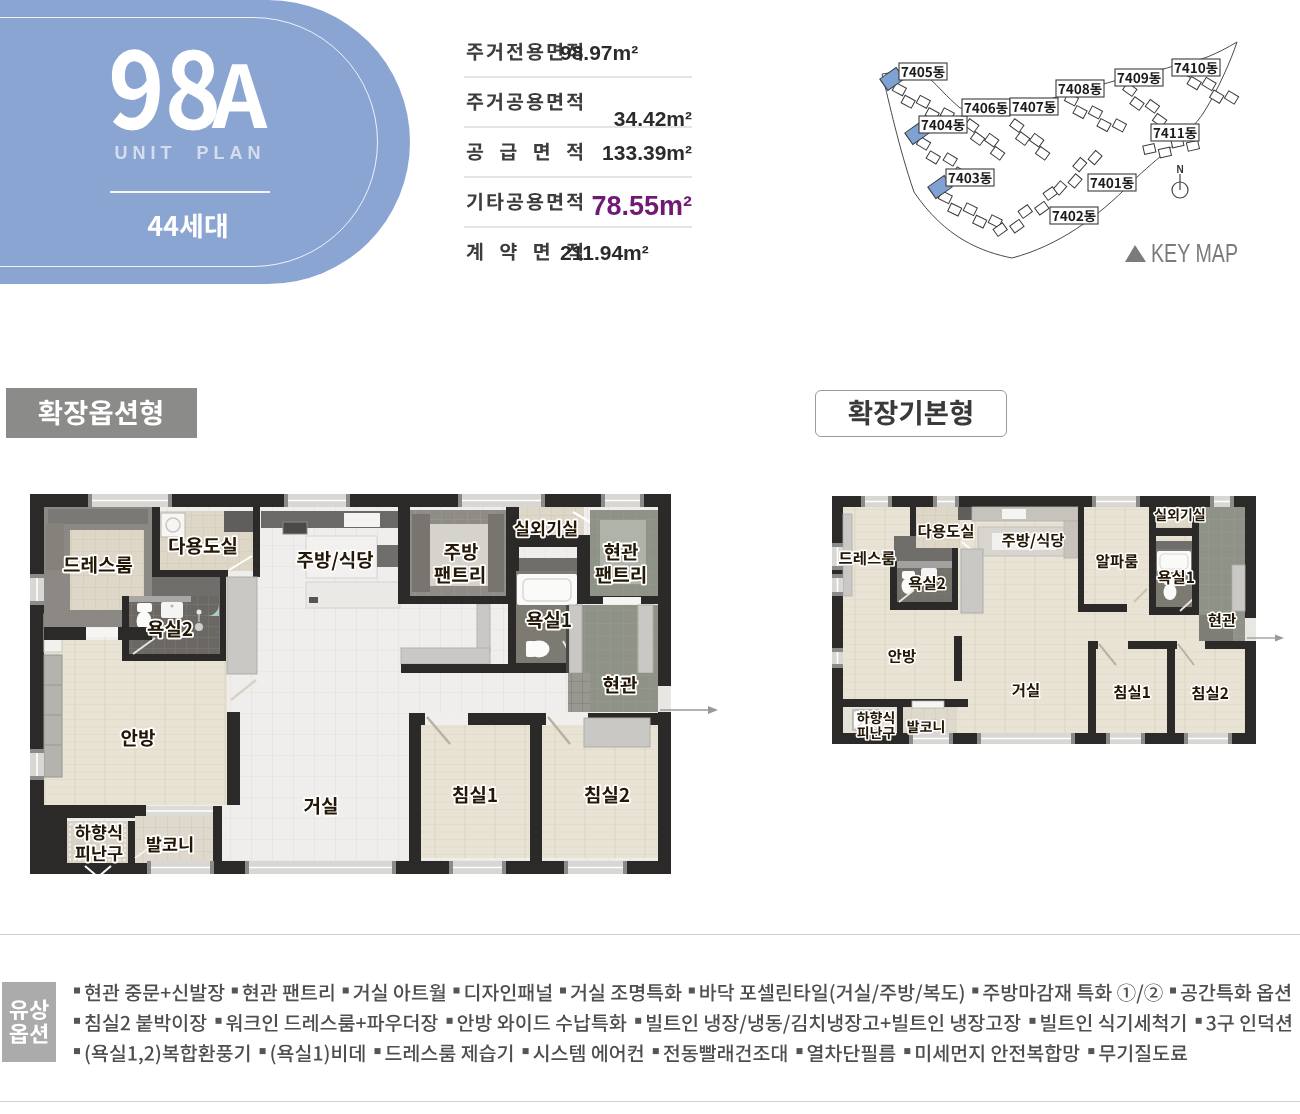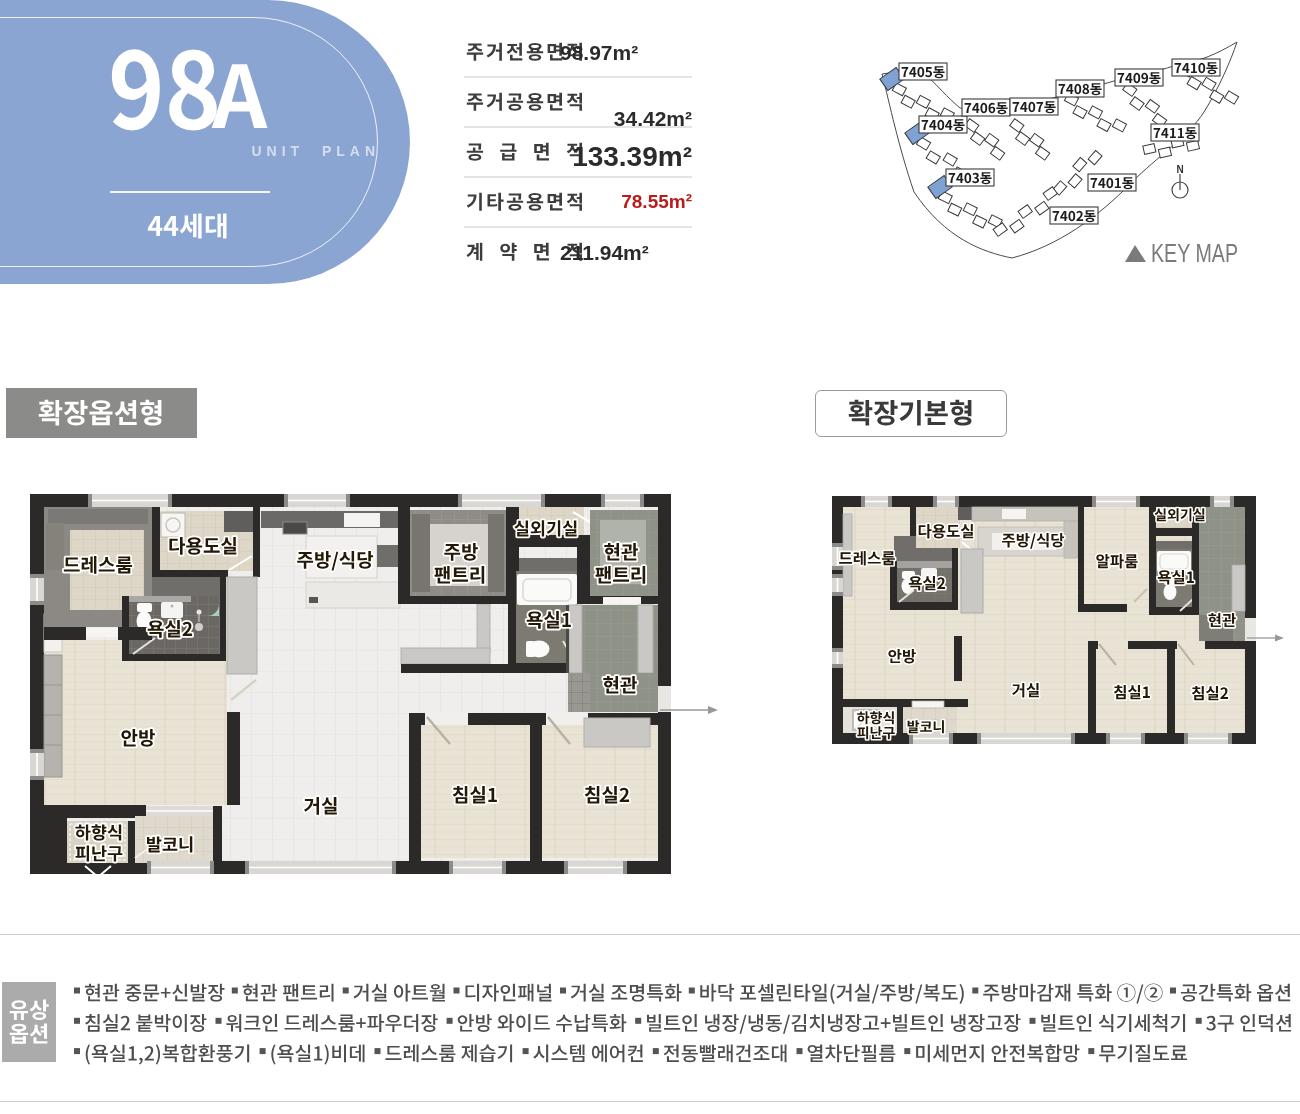--- a/index.html
+++ b/index.html
@@ -11,43 +11,43 @@
 
 <div class="abs" style="left:-130px;top:17px;width:506px;height:248px;border:1.3px solid rgba(255,255,255,.85);border-radius:0 132px 132px 0;"></div>
 
 <svg class="abs" style="left:0;top:0;" width="420" height="300" viewBox="0 0 420 300">
     <g transform="translate(108,129) scale(1.0,1.10)">
       <path d="M24.5 1.3Q17.8 1.3 13 -1.1Q8.2 -3.5 4.9 -6.7L12.5 -15.3Q14.4 -13.1 17.5 -11.6Q20.6 -10.2 23.7 -10.2Q26.8 -10.2 29.6 -11.6Q32.3 -12.9 34.4 -16.1Q36.5 -19.2 37.7 -24.4Q38.9 -29.5 38.9 -37.2Q38.9 -46.2 37.2 -51.6Q35.5 -57 32.7 -59.4Q29.9 -61.7 26.4 -61.7Q23.8 -61.7 21.6 -60.3Q19.4 -58.8 18.1 -55.9Q16.8 -53 16.8 -48.7Q16.8 -44.5 18 -41.8Q19.3 -39 21.5 -37.7Q23.8 -36.3 26.8 -36.3Q29.9 -36.3 33 -38.2Q36.1 -40.1 38.8 -44.4L39.5 -34.8Q37.6 -32.2 35 -30.3Q32.4 -28.4 29.6 -27.4Q26.8 -26.3 24.2 -26.3Q18.3 -26.3 13.7 -28.8Q9.1 -31.2 6.5 -36.2Q3.9 -41.1 3.9 -48.7Q3.9 -56 6.9 -61.3Q10 -66.6 15.1 -69.5Q20.2 -72.4 26.2 -72.4Q31.3 -72.4 35.9 -70.3Q40.5 -68.3 44 -64Q47.6 -59.8 49.7 -53.1Q51.8 -46.4 51.8 -37.2Q51.8 -27.1 49.5 -19.8Q47.3 -12.5 43.4 -7.9Q39.5 -3.2 34.7 -0.9Q29.8 1.3 24.5 1.3Z M84.9 1.3Q78.1 1.3 72.7 -1.1Q67.4 -3.5 64.3 -7.8Q61.2 -12.1 61.2 -17.7Q61.2 -22.3 62.8 -25.8Q64.5 -29.3 67.3 -31.9Q70.1 -34.5 73.3 -36.2V-36.7Q69.3 -39.6 66.6 -43.7Q63.9 -47.9 63.9 -53.5Q63.9 -59.3 66.7 -63.5Q69.5 -67.7 74.3 -70Q79.2 -72.3 85.4 -72.3Q91.7 -72.3 96.3 -69.9Q100.9 -67.6 103.5 -63.3Q106 -59.1 106 -53.4Q106 -49.9 104.7 -46.8Q103.4 -43.8 101.3 -41.3Q99.2 -38.9 96.9 -37.1V-36.7Q100.2 -34.9 102.9 -32.4Q105.6 -29.8 107.2 -26.1Q108.8 -22.5 108.8 -17.6Q108.8 -12.3 105.8 -8Q102.8 -3.7 97.5 -1.2Q92.1 1.3 84.9 1.3ZM89.4 -40.6Q92 -43.3 93.2 -46.4Q94.5 -49.4 94.5 -52.5Q94.5 -55.4 93.4 -57.6Q92.2 -59.9 90.1 -61.1Q88 -62.4 85.1 -62.4Q81.4 -62.4 78.9 -60.1Q76.4 -57.8 76.4 -53.5Q76.4 -50.2 78.1 -47.9Q79.8 -45.5 82.8 -43.8Q85.7 -42.1 89.4 -40.6ZM85.2 -8.7Q88.3 -8.7 90.6 -9.8Q93 -10.9 94.3 -13Q95.7 -15.1 95.7 -18.2Q95.7 -20.9 94.5 -23Q93.3 -25 91.2 -26.6Q89.1 -28.2 86.2 -29.6Q83.3 -30.9 79.9 -32.4Q77 -30.1 75.2 -26.6Q73.3 -23.2 73.3 -19.2Q73.3 -16.1 74.9 -13.7Q76.5 -11.3 79.2 -10Q81.9 -8.7 85.2 -8.7Z" fill="#fff"></path>
     </g>
     <path transform="translate(212,128)" d="M-0.3 0 20.1 -63.7H35L55.5 0H42.1L33 -33.2Q31.6 -38.2 30.2 -43.5Q28.9 -48.9 27.5 -54H27.1Q25.9 -48.8 24.5 -43.5Q23.1 -38.2 21.7 -33.2L12.6 0ZM12.3 -16.4V-26.2H42.6V-16.4Z" fill="#fff"></path>
   </svg>
 
-<div class="abs" style="left:0;top:143px;width:380px;text-align:right;font-size:14px;font-weight:bold;letter-spacing:5px;color:rgba(255,255,255,.62);">UNIT&nbsp;&nbsp;PLAN</div>
+<div class="abs" style="left:0;top:143px;width:380px;text-align:center;font-size:18px;font-weight:bold;letter-spacing:5px;color:rgba(255,255,255,.62);">UNIT&nbsp;&nbsp;PLAN</div>
 
 <div class="abs" style="left:110px;top:191px;width:160px;height:1.5px;background:rgba(255,255,255,.9);"></div>
 
 <svg class="abs" style="left:0;top:0;" width="420" height="300" viewBox="0 0 420 300">
     <path transform="translate(147.2,236.0)" d="M9.1 0V-12.3Q9.1 -13.2 9.2 -14.4Q9.2 -15.6 9.2 -16.5H9.1Q8.8 -15.6 8.4 -14.8Q8 -14 7.5 -13.2L4.4 -8.2H15.2V-5.2H0.6V-7.9L8 -20H12.8V0Z M25 0V-12.3Q25 -13.2 25.1 -14.4Q25.1 -15.6 25.2 -16.5H25.1Q24.7 -15.6 24.3 -14.8Q23.9 -14 23.5 -13.2L20.4 -8.2H31.1V-5.2H16.5V-7.9L23.9 -20H28.7V0Z M42.8 -14.2H46.9V-11.3H42.8ZM37.5 -20.4H40.2V-16.2Q40.2 -14.1 39.9 -12.1Q39.6 -10 38.9 -8.2Q38.3 -6.4 37.2 -5Q36.1 -3.5 34.7 -2.6L32.5 -5.3Q33.9 -6.1 34.8 -7.3Q35.8 -8.6 36.4 -10Q37 -11.5 37.2 -13.1Q37.5 -14.6 37.5 -16.2ZM38.3 -20.4H40.9V-16.4Q40.9 -14.9 41.2 -13.4Q41.4 -11.9 41.9 -10.5Q42.4 -9.1 43.3 -7.9Q44.1 -6.8 45.4 -5.9L43.5 -3.1Q42 -4.1 41 -5.5Q40 -6.9 39.4 -8.7Q38.8 -10.4 38.5 -12.4Q38.3 -14.4 38.3 -16.4ZM51 -22.6H54.4V2.4H51ZM45.9 -22.2H49.3V1.3H45.9Z M75.8 -22.6H79.3V2.4H75.8ZM72.5 -13H76.7V-10.1H72.5ZM70.3 -22.2H73.6V1.2H70.3ZM58.5 -6.2H60.3Q61.8 -6.2 63.2 -6.2Q64.6 -6.3 66 -6.4Q67.4 -6.6 68.9 -6.8L69.1 -3.9Q67.6 -3.6 66.2 -3.5Q64.8 -3.3 63.3 -3.3Q61.9 -3.2 60.3 -3.2H58.5ZM58.5 -19.7H67.7V-16.8H62V-4.8H58.5Z" fill="#ffffff"></path>
   </svg>
 
 <svg class="abs" style="left:460px;top:24px;" width="240" height="256" viewBox="0 0 240 256">
     <path transform="translate(6.0,35.0)" d="M7.5 -14.3H9.7V-13.8Q9.7 -12.8 9.4 -12Q9.1 -11.1 8.5 -10.3Q7.9 -9.6 7.1 -9Q6.2 -8.4 5 -8Q3.9 -7.6 2.5 -7.4L1.6 -9.4Q2.8 -9.6 3.7 -9.9Q4.7 -10.2 5.4 -10.6Q6.1 -11.1 6.6 -11.6Q7 -12.1 7.2 -12.7Q7.5 -13.2 7.5 -13.8ZM8.2 -14.3H10.5V-13.8Q10.5 -13.2 10.7 -12.7Q10.9 -12.1 11.4 -11.6Q11.9 -11.1 12.6 -10.6Q13.3 -10.2 14.2 -9.9Q15.2 -9.6 16.4 -9.4L15.4 -7.4Q14 -7.6 12.9 -8Q11.8 -8.4 10.9 -9Q10 -9.6 9.4 -10.3Q8.8 -11.1 8.5 -12Q8.2 -12.8 8.2 -13.8ZM7.6 -4.9H10.2V1.7H7.6ZM0.8 -6.4H17.1V-4.3H0.8ZM2.2 -15.4H15.6V-13.4H2.2Z M33.3 -16.3H35.9V1.7H33.3ZM29.8 -9.4H34.6V-7.3H29.8ZM27.4 -14.5H30Q30 -12.4 29.6 -10.6Q29.2 -8.7 28.3 -7Q27.4 -5.4 25.9 -4Q24.3 -2.6 22 -1.4L20.6 -3.4Q22.5 -4.3 23.8 -5.5Q25.1 -6.6 25.9 -7.9Q26.7 -9.1 27 -10.7Q27.4 -12.2 27.4 -14ZM21.4 -14.5H28.8V-12.4H21.4Z M50.5 -11.7H54.7V-9.6H50.5ZM53.3 -16.3H55.9V-3.2H53.3ZM44 -0.7H56.3V1.4H44ZM44 -4.3H46.6V0.6H44ZM45 -14H47.1V-12.8Q47.1 -11.1 46.6 -9.6Q46 -8 44.9 -6.9Q43.8 -5.7 42 -5.1L40.7 -7.2Q41.8 -7.6 42.6 -8.2Q43.5 -8.8 44 -9.5Q44.5 -10.3 44.7 -11.1Q45 -12 45 -12.8ZM45.5 -14H47.6V-12.8Q47.6 -11.8 48 -10.7Q48.5 -9.7 49.4 -8.8Q50.3 -8 51.7 -7.5L50.4 -5.5Q48.8 -6.1 47.7 -7.2Q46.6 -8.3 46.1 -9.7Q45.5 -11.2 45.5 -12.8ZM41.4 -15.1H51.1V-13H41.4Z M64.5 -10.3H67.1V-7H64.5ZM70.8 -10.3H73.4V-7H70.8ZM60.8 -7.8H77.2V-5.7H60.8ZM69 -4.8Q71.9 -4.8 73.5 -4Q75.2 -3.1 75.2 -1.5Q75.2 0 73.5 0.9Q71.9 1.7 69 1.7Q66 1.7 64.4 0.9Q62.7 0 62.7 -1.5Q62.7 -3.1 64.4 -4Q66 -4.8 69 -4.8ZM69 -2.9Q67.7 -2.9 66.9 -2.7Q66.1 -2.6 65.7 -2.3Q65.3 -2 65.3 -1.5Q65.3 -1.1 65.7 -0.8Q66.1 -0.5 66.9 -0.4Q67.7 -0.2 69 -0.2Q70.2 -0.2 71 -0.4Q71.8 -0.5 72.2 -0.8Q72.6 -1.1 72.6 -1.5Q72.6 -2 72.2 -2.3Q71.8 -2.6 71 -2.7Q70.2 -2.9 69 -2.9ZM69 -16.1Q71 -16.1 72.5 -15.6Q73.9 -15.2 74.7 -14.5Q75.5 -13.7 75.5 -12.6Q75.5 -11.5 74.7 -10.8Q73.9 -10 72.5 -9.6Q71 -9.1 69 -9.1Q67 -9.1 65.5 -9.6Q64.1 -10 63.3 -10.8Q62.5 -11.5 62.5 -12.6Q62.5 -13.7 63.3 -14.5Q64.1 -15.2 65.5 -15.6Q67 -16.1 69 -16.1ZM69 -14.1Q67.8 -14.1 66.9 -13.9Q66 -13.8 65.6 -13.4Q65.1 -13.1 65.1 -12.6Q65.1 -12.1 65.6 -11.8Q66 -11.4 66.9 -11.3Q67.8 -11.1 69 -11.1Q70.2 -11.1 71.1 -11.3Q72 -11.4 72.4 -11.8Q72.9 -12.1 72.9 -12.6Q72.9 -13.1 72.4 -13.4Q72 -13.8 71.1 -13.9Q70.2 -14.1 69 -14.1Z M89.6 -13.5H94.1V-11.4H89.6ZM89.6 -9.6H94.2V-7.6H89.6ZM81.6 -14.9H90.1V-6H81.6ZM87.6 -12.8H84.1V-8.1H87.6ZM93.3 -16.3H96V-3.2H93.3ZM84 -0.7H96.3V1.4H84ZM84 -4.4H86.6V0.4H84Z M105 -14.5H107.1V-13.4Q107.1 -11.7 106.6 -10.2Q106 -8.6 104.9 -7.5Q103.8 -6.3 102.1 -5.7L100.8 -7.8Q101.9 -8.1 102.7 -8.7Q103.5 -9.3 104 -10.1Q104.5 -10.9 104.8 -11.7Q105 -12.5 105 -13.4ZM105.6 -14.5H107.7V-13.4Q107.7 -12.3 108.1 -11.3Q108.5 -10.3 109.4 -9.4Q110.3 -8.6 111.7 -8.1L110.5 -6.1Q108.8 -6.6 107.7 -7.7Q106.6 -8.8 106.1 -10.3Q105.6 -11.8 105.6 -13.4ZM110.7 -12H114.1V-9.9H110.7ZM101.5 -15.3H111.2V-13.3H101.5ZM103.7 -4.8H116V1.7H113.4V-2.7H103.7ZM113.4 -16.3H116V-5.6H113.4Z" fill="#3d3d3d"></path>
     <line x1="4" y1="53" x2="232" y2="53" stroke="#c9c9c9" stroke-width="1"></line>
     <path transform="translate(6.0,85.0)" d="M7.5 -14.3H9.7V-13.8Q9.7 -12.8 9.4 -12Q9.1 -11.1 8.5 -10.3Q7.9 -9.6 7.1 -9Q6.2 -8.4 5 -8Q3.9 -7.6 2.5 -7.4L1.6 -9.4Q2.8 -9.6 3.7 -9.9Q4.7 -10.2 5.4 -10.6Q6.1 -11.1 6.6 -11.6Q7 -12.1 7.2 -12.7Q7.5 -13.2 7.5 -13.8ZM8.2 -14.3H10.5V-13.8Q10.5 -13.2 10.7 -12.7Q10.9 -12.1 11.4 -11.6Q11.9 -11.1 12.6 -10.6Q13.3 -10.2 14.2 -9.9Q15.2 -9.6 16.4 -9.4L15.4 -7.4Q14 -7.6 12.9 -8Q11.8 -8.4 10.9 -9Q10 -9.6 9.4 -10.3Q8.8 -11.1 8.5 -12Q8.2 -12.8 8.2 -13.8ZM7.6 -4.9H10.2V1.7H7.6ZM0.8 -6.4H17.1V-4.3H0.8ZM2.2 -15.4H15.6V-13.4H2.2Z M33.3 -16.3H35.9V1.7H33.3ZM29.8 -9.4H34.6V-7.3H29.8ZM27.4 -14.5H30Q30 -12.4 29.6 -10.6Q29.2 -8.7 28.3 -7Q27.4 -5.4 25.9 -4Q24.3 -2.6 22 -1.4L20.6 -3.4Q22.5 -4.3 23.8 -5.5Q25.1 -6.6 25.9 -7.9Q26.7 -9.1 27 -10.7Q27.4 -12.2 27.4 -14ZM21.4 -14.5H28.8V-12.4H21.4Z M48.9 -5.1Q50.8 -5.1 52.3 -4.7Q53.7 -4.3 54.5 -3.5Q55.3 -2.7 55.3 -1.7Q55.3 -0.6 54.5 0.2Q53.7 0.9 52.3 1.3Q50.8 1.7 48.9 1.7Q46.9 1.7 45.5 1.3Q44.1 0.9 43.3 0.2Q42.5 -0.6 42.5 -1.7Q42.5 -2.7 43.3 -3.5Q44.1 -4.3 45.5 -4.7Q46.9 -5.1 48.9 -5.1ZM48.9 -3.1Q47.7 -3.1 46.8 -3Q46 -2.8 45.5 -2.5Q45.1 -2.2 45.1 -1.7Q45.1 -1.2 45.5 -0.9Q46 -0.6 46.8 -0.4Q47.7 -0.2 48.9 -0.2Q50.1 -0.2 51 -0.4Q51.8 -0.6 52.3 -0.9Q52.7 -1.2 52.7 -1.7Q52.7 -2.2 52.3 -2.5Q51.8 -2.8 51 -3Q50.1 -3.1 48.9 -3.1ZM42.7 -15.5H54.1V-13.5H42.7ZM40.9 -8.3H57.1V-6.2H40.9ZM46.9 -11.4H49.5V-7.8H46.9ZM52.6 -15.5H55.2V-14Q55.2 -13 55.1 -11.8Q55.1 -10.6 54.7 -9.2L52.1 -9.5Q52.5 -10.9 52.5 -11.9Q52.6 -13 52.6 -14Z M64.5 -10.3H67.1V-7H64.5ZM70.8 -10.3H73.4V-7H70.8ZM60.8 -7.8H77.2V-5.7H60.8ZM69 -4.8Q71.9 -4.8 73.5 -4Q75.2 -3.1 75.2 -1.5Q75.2 0 73.5 0.9Q71.9 1.7 69 1.7Q66 1.7 64.4 0.9Q62.7 0 62.7 -1.5Q62.7 -3.1 64.4 -4Q66 -4.8 69 -4.8ZM69 -2.9Q67.7 -2.9 66.9 -2.7Q66.1 -2.6 65.7 -2.3Q65.3 -2 65.3 -1.5Q65.3 -1.1 65.7 -0.8Q66.1 -0.5 66.9 -0.4Q67.7 -0.2 69 -0.2Q70.2 -0.2 71 -0.4Q71.8 -0.5 72.2 -0.8Q72.6 -1.1 72.6 -1.5Q72.6 -2 72.2 -2.3Q71.8 -2.6 71 -2.7Q70.2 -2.9 69 -2.9ZM69 -16.1Q71 -16.1 72.5 -15.6Q73.9 -15.2 74.7 -14.5Q75.5 -13.7 75.5 -12.6Q75.5 -11.5 74.7 -10.8Q73.9 -10 72.5 -9.6Q71 -9.1 69 -9.1Q67 -9.1 65.5 -9.6Q64.1 -10 63.3 -10.8Q62.5 -11.5 62.5 -12.6Q62.5 -13.7 63.3 -14.5Q64.1 -15.2 65.5 -15.6Q67 -16.1 69 -16.1ZM69 -14.1Q67.8 -14.1 66.9 -13.9Q66 -13.8 65.6 -13.4Q65.1 -13.1 65.1 -12.6Q65.1 -12.1 65.6 -11.8Q66 -11.4 66.9 -11.3Q67.8 -11.1 69 -11.1Q70.2 -11.1 71.1 -11.3Q72 -11.4 72.4 -11.8Q72.9 -12.1 72.9 -12.6Q72.9 -13.1 72.4 -13.4Q72 -13.8 71.1 -13.9Q70.2 -14.1 69 -14.1Z M89.6 -13.5H94.1V-11.4H89.6ZM89.6 -9.6H94.2V-7.6H89.6ZM81.6 -14.9H90.1V-6H81.6ZM87.6 -12.8H84.1V-8.1H87.6ZM93.3 -16.3H96V-3.2H93.3ZM84 -0.7H96.3V1.4H84ZM84 -4.4H86.6V0.4H84Z M105 -14.5H107.1V-13.4Q107.1 -11.7 106.6 -10.2Q106 -8.6 104.9 -7.5Q103.8 -6.3 102.1 -5.7L100.8 -7.8Q101.9 -8.1 102.7 -8.7Q103.5 -9.3 104 -10.1Q104.5 -10.9 104.8 -11.7Q105 -12.5 105 -13.4ZM105.6 -14.5H107.7V-13.4Q107.7 -12.3 108.1 -11.3Q108.5 -10.3 109.4 -9.4Q110.3 -8.6 111.7 -8.1L110.5 -6.1Q108.8 -6.6 107.7 -7.7Q106.6 -8.8 106.1 -10.3Q105.6 -11.8 105.6 -13.4ZM110.7 -12H114.1V-9.9H110.7ZM101.5 -15.3H111.2V-13.3H101.5ZM103.7 -4.8H116V1.7H113.4V-2.7H103.7ZM113.4 -16.3H116V-5.6H113.4Z" fill="#3d3d3d"></path>
     <line x1="4" y1="103" x2="232" y2="103" stroke="#c9c9c9" stroke-width="1"></line>
     <path transform="translate(6.0,135.0)" d="M8.9 -5.1Q10.8 -5.1 12.2 -4.7Q13.7 -4.3 14.5 -3.5Q15.3 -2.7 15.3 -1.7Q15.3 -0.6 14.5 0.2Q13.7 0.9 12.2 1.3Q10.8 1.7 8.9 1.7Q6.9 1.7 5.5 1.3Q4 0.9 3.2 0.2Q2.5 -0.6 2.5 -1.7Q2.5 -2.7 3.2 -3.5Q4 -4.3 5.5 -4.7Q6.9 -5.1 8.9 -5.1ZM8.9 -3.1Q7.6 -3.1 6.8 -3Q5.9 -2.8 5.5 -2.5Q5 -2.2 5 -1.7Q5 -1.2 5.5 -0.9Q5.9 -0.6 6.8 -0.4Q7.6 -0.2 8.9 -0.2Q10.1 -0.2 10.9 -0.4Q11.8 -0.6 12.2 -0.9Q12.7 -1.2 12.7 -1.7Q12.7 -2.2 12.2 -2.5Q11.8 -2.8 10.9 -3Q10.1 -3.1 8.9 -3.1ZM2.7 -15.5H14.1V-13.5H2.7ZM0.8 -8.3H17.1V-6.2H0.8ZM6.9 -11.4H9.4V-7.8H6.9ZM12.6 -15.5H15.2V-14Q15.2 -13 15.1 -11.8Q15 -10.6 14.7 -9.2L12.1 -9.5Q12.5 -10.9 12.5 -11.9Q12.6 -13 12.6 -14Z M36.1 -6.1H38.6V-4.2H46V-6.1H48.5V1.5H36.1ZM38.6 -2.2V-0.5H46V-2.2ZM36.2 -15.6H47.6V-13.6H36.2ZM34.2 -9.3H50.5V-7.2H34.2ZM46 -15.6H48.6V-14.2Q48.6 -13 48.5 -11.8Q48.5 -10.5 48.1 -8.8L45.5 -8.7Q45.9 -10.4 46 -11.7Q46 -13 46 -14.2Z M76.2 -13.5H80.8V-11.4H76.2ZM76.2 -9.6H80.8V-7.6H76.2ZM68.2 -14.9H76.8V-6H68.2ZM74.2 -12.8H70.8V-8.1H74.2ZM80 -16.3H82.6V-3.2H80ZM70.7 -0.7H83V1.4H70.7ZM70.7 -4.4H73.3V0.4H70.7Z M105 -14.5H107.1V-13.4Q107.1 -11.7 106.6 -10.2Q106 -8.6 104.9 -7.5Q103.8 -6.3 102.1 -5.7L100.8 -7.8Q101.9 -8.1 102.7 -8.7Q103.5 -9.3 104 -10.1Q104.5 -10.9 104.8 -11.7Q105 -12.5 105 -13.4ZM105.6 -14.5H107.7V-13.4Q107.7 -12.3 108.1 -11.3Q108.5 -10.3 109.4 -9.4Q110.3 -8.6 111.7 -8.1L110.5 -6.1Q108.8 -6.6 107.7 -7.7Q106.6 -8.8 106.1 -10.3Q105.6 -11.8 105.6 -13.4ZM110.7 -12H114.1V-9.9H110.7ZM101.5 -15.3H111.2V-13.3H101.5ZM103.7 -4.8H116V1.7H113.4V-2.7H103.7ZM113.4 -16.3H116V-5.6H113.4Z" fill="#3d3d3d"></path>
     <line x1="4" y1="153" x2="232" y2="153" stroke="#c9c9c9" stroke-width="1"></line>
     <path transform="translate(6.0,185.0)" d="M13.2 -16.3H15.8V1.7H13.2ZM7.9 -14.5H10.5Q10.5 -12.4 10.1 -10.5Q9.7 -8.6 8.7 -7Q7.8 -5.3 6.2 -3.9Q4.6 -2.5 2.2 -1.3L0.8 -3.4Q3.4 -4.6 5 -6.2Q6.5 -7.7 7.2 -9.6Q7.9 -11.6 7.9 -14ZM1.8 -14.5H9.1V-12.4H1.8Z M21.5 -4.4H23Q24.5 -4.4 25.9 -4.5Q27.2 -4.5 28.5 -4.6Q29.7 -4.7 31.1 -4.9L31.3 -2.9Q30 -2.6 28.6 -2.5Q27.3 -2.4 25.9 -2.4Q24.6 -2.4 23 -2.4H21.5ZM21.5 -14.8H30V-12.7H24.1V-3.8H21.5ZM23.5 -9.8H29.7V-7.8H23.5ZM32.3 -16.3H35V1.7H32.3ZM34.4 -9.5H37.6V-7.3H34.4Z M48.9 -5.1Q50.8 -5.1 52.3 -4.7Q53.7 -4.3 54.5 -3.5Q55.3 -2.7 55.3 -1.7Q55.3 -0.6 54.5 0.2Q53.7 0.9 52.3 1.3Q50.8 1.7 48.9 1.7Q46.9 1.7 45.5 1.3Q44.1 0.9 43.3 0.2Q42.5 -0.6 42.5 -1.7Q42.5 -2.7 43.3 -3.5Q44.1 -4.3 45.5 -4.7Q46.9 -5.1 48.9 -5.1ZM48.9 -3.1Q47.7 -3.1 46.8 -3Q46 -2.8 45.5 -2.5Q45.1 -2.2 45.1 -1.7Q45.1 -1.2 45.5 -0.9Q46 -0.6 46.8 -0.4Q47.7 -0.2 48.9 -0.2Q50.1 -0.2 51 -0.4Q51.8 -0.6 52.3 -0.9Q52.7 -1.2 52.7 -1.7Q52.7 -2.2 52.3 -2.5Q51.8 -2.8 51 -3Q50.1 -3.1 48.9 -3.1ZM42.7 -15.5H54.1V-13.5H42.7ZM40.9 -8.3H57.1V-6.2H40.9ZM46.9 -11.4H49.5V-7.8H46.9ZM52.6 -15.5H55.2V-14Q55.2 -13 55.1 -11.8Q55.1 -10.6 54.7 -9.2L52.1 -9.5Q52.5 -10.9 52.5 -11.9Q52.6 -13 52.6 -14Z M64.5 -10.3H67.1V-7H64.5ZM70.8 -10.3H73.4V-7H70.8ZM60.8 -7.8H77.2V-5.7H60.8ZM69 -4.8Q71.9 -4.8 73.5 -4Q75.2 -3.1 75.2 -1.5Q75.2 0 73.5 0.9Q71.9 1.7 69 1.7Q66 1.7 64.4 0.9Q62.7 0 62.7 -1.5Q62.7 -3.1 64.4 -4Q66 -4.8 69 -4.8ZM69 -2.9Q67.7 -2.9 66.9 -2.7Q66.1 -2.6 65.7 -2.3Q65.3 -2 65.3 -1.5Q65.3 -1.1 65.7 -0.8Q66.1 -0.5 66.9 -0.4Q67.7 -0.2 69 -0.2Q70.2 -0.2 71 -0.4Q71.8 -0.5 72.2 -0.8Q72.6 -1.1 72.6 -1.5Q72.6 -2 72.2 -2.3Q71.8 -2.6 71 -2.7Q70.2 -2.9 69 -2.9ZM69 -16.1Q71 -16.1 72.5 -15.6Q73.9 -15.2 74.7 -14.5Q75.5 -13.7 75.5 -12.6Q75.5 -11.5 74.7 -10.8Q73.9 -10 72.5 -9.6Q71 -9.1 69 -9.1Q67 -9.1 65.5 -9.6Q64.1 -10 63.3 -10.8Q62.5 -11.5 62.5 -12.6Q62.5 -13.7 63.3 -14.5Q64.1 -15.2 65.5 -15.6Q67 -16.1 69 -16.1ZM69 -14.1Q67.8 -14.1 66.9 -13.9Q66 -13.8 65.6 -13.4Q65.1 -13.1 65.1 -12.6Q65.1 -12.1 65.6 -11.8Q66 -11.4 66.9 -11.3Q67.8 -11.1 69 -11.1Q70.2 -11.1 71.1 -11.3Q72 -11.4 72.4 -11.8Q72.9 -12.1 72.9 -12.6Q72.9 -13.1 72.4 -13.4Q72 -13.8 71.1 -13.9Q70.2 -14.1 69 -14.1Z M89.6 -13.5H94.1V-11.4H89.6ZM89.6 -9.6H94.2V-7.6H89.6ZM81.6 -14.9H90.1V-6H81.6ZM87.6 -12.8H84.1V-8.1H87.6ZM93.3 -16.3H96V-3.2H93.3ZM84 -0.7H96.3V1.4H84ZM84 -4.4H86.6V0.4H84Z M105 -14.5H107.1V-13.4Q107.1 -11.7 106.6 -10.2Q106 -8.6 104.9 -7.5Q103.8 -6.3 102.1 -5.7L100.8 -7.8Q101.9 -8.1 102.7 -8.7Q103.5 -9.3 104 -10.1Q104.5 -10.9 104.8 -11.7Q105 -12.5 105 -13.4ZM105.6 -14.5H107.7V-13.4Q107.7 -12.3 108.1 -11.3Q108.5 -10.3 109.4 -9.4Q110.3 -8.6 111.7 -8.1L110.5 -6.1Q108.8 -6.6 107.7 -7.7Q106.6 -8.8 106.1 -10.3Q105.6 -11.8 105.6 -13.4ZM110.7 -12H114.1V-9.9H110.7ZM101.5 -15.3H111.2V-13.3H101.5ZM103.7 -4.8H116V1.7H113.4V-2.7H103.7ZM113.4 -16.3H116V-5.6H113.4Z" fill="#3d3d3d"></path>
     <line x1="4" y1="203" x2="232" y2="203" stroke="#c9c9c9" stroke-width="1"></line>
     <path transform="translate(6.0,235.0)" d="M7.8 -11.6H11.4V-9.5H7.8ZM7.7 -7.1H11.3V-5H7.7ZM13.9 -16.3H16.3V1.7H13.9ZM10.2 -15.9H12.6V0.9H10.2ZM6.1 -14.2H8.6Q8.6 -11.6 8 -9.4Q7.4 -7.2 5.9 -5.4Q4.5 -3.5 2 -2L0.5 -3.8Q2.6 -5.1 3.8 -6.5Q5 -8 5.5 -9.7Q6.1 -11.5 6.1 -13.7ZM1.6 -14.2H6.9V-12.1H1.6Z M47.6 -14H50.7V-11.9H47.6ZM47.6 -10.1H50.7V-7.9H47.6ZM45.8 -16.3H48.4V-5.7H45.8ZM36.3 -4.9H48.4V1.7H45.8V-2.9H36.3ZM39.2 -15.3Q40.6 -15.3 41.7 -14.8Q42.8 -14.2 43.4 -13.2Q44.1 -12.2 44.1 -10.9Q44.1 -9.6 43.4 -8.6Q42.8 -7.6 41.7 -7.1Q40.6 -6.5 39.2 -6.5Q37.8 -6.5 36.7 -7.1Q35.6 -7.6 34.9 -8.6Q34.3 -9.6 34.3 -10.9Q34.3 -12.2 34.9 -13.2Q35.6 -14.2 36.7 -14.8Q37.8 -15.3 39.2 -15.3ZM39.2 -13.2Q38.5 -13.2 38 -12.9Q37.4 -12.6 37.1 -12.1Q36.8 -11.6 36.8 -10.9Q36.8 -10.2 37.1 -9.7Q37.4 -9.2 38 -9Q38.5 -8.7 39.2 -8.7Q39.9 -8.7 40.4 -9Q40.9 -9.2 41.2 -9.7Q41.5 -10.2 41.5 -10.9Q41.5 -11.6 41.2 -12.1Q40.9 -12.6 40.4 -12.9Q39.9 -13.2 39.2 -13.2Z M76.2 -13.5H80.8V-11.4H76.2ZM76.2 -9.6H80.8V-7.6H76.2ZM68.2 -14.9H76.8V-6H68.2ZM74.2 -12.8H70.8V-8.1H74.2ZM80 -16.3H82.6V-3.2H80ZM70.7 -0.7H83V1.4H70.7ZM70.7 -4.4H73.3V0.4H70.7Z M105 -14.5H107.1V-13.4Q107.1 -11.7 106.6 -10.2Q106 -8.6 104.9 -7.5Q103.8 -6.3 102.1 -5.7L100.8 -7.8Q101.9 -8.1 102.7 -8.7Q103.5 -9.3 104 -10.1Q104.5 -10.9 104.8 -11.7Q105 -12.5 105 -13.4ZM105.6 -14.5H107.7V-13.4Q107.7 -12.3 108.1 -11.3Q108.5 -10.3 109.4 -9.4Q110.3 -8.6 111.7 -8.1L110.5 -6.1Q108.8 -6.6 107.7 -7.7Q106.6 -8.8 106.1 -10.3Q105.6 -11.8 105.6 -13.4ZM110.7 -12H114.1V-9.9H110.7ZM101.5 -15.3H111.2V-13.3H101.5ZM103.7 -4.8H116V1.7H113.4V-2.7H103.7ZM113.4 -16.3H116V-5.6H113.4Z" fill="#3d3d3d"></path>
   </svg>
 <div class="abs" style="left:560px;top:41px;width:132px;font-size:21px;font-weight:bold;color:#2b2b2b;">98.97m²</div>
 <div class="abs" style="left:560px;top:91px;width:132px;text-align:right;font-size:21px;font-weight:bold;color:#2b2b2b;margin-top:16px;">34.42m²</div>
-<div class="abs" style="left:560px;top:141px;width:132px;text-align:right;font-size:28px;font-weight:bold;color:#2b2b2b;">133.39m²</div>
-<div class="abs" style="left:560px;top:191px;width:132px;text-align:right;font-size:19px;font-weight:bold;color:#b91c1c;">78.55m²</div>
+<div class="abs" style="left:560px;top:141px;width:132px;text-align:right;font-size:21px;font-weight:bold;color:#2b2b2b;">133.39m²</div>
+<div class="abs" style="left:560px;top:191px;width:132px;text-align:right;font-size:27px;font-weight:bold;color:#701a75;">78.55m²</div>
 <div class="abs" style="left:560px;top:241px;width:132px;text-align:left;font-size:21px;font-weight:bold;color:#2b2b2b;">211.94m²</div>
 
 <svg class="abs" style="left:860px;top:25px;" width="440" height="250" viewBox="860 25 440 250">
     <path d="M882,74 C890,105 898,145 914,192 C945,238 982,252 1012,258 C1058,246 1098,217 1131,183 C1158,156 1188,137 1204,112 C1219,88 1231,60 1237,42 C1217,54 1198,62 1183,63 C1162,70 1142,75 1128,77 C1100,85 1076,92 1061,96 C1041,101 1022,106 1008,108 C990,109 974,109 960,108 C946,96 938,86 930,79 C916,74 897,71 882,74 Z" fill="none" stroke="#4a4a4a" stroke-width="1"></path>
     <rect x="893.6" y="85.1" width="11.5" height="8.5" transform="rotate(28 899.4 89.3)" fill="#fff" stroke="#3a3a3a" stroke-width="1"></rect>
     <rect x="902.4" y="97.5" width="11.5" height="8.5" transform="rotate(28 908.2 101.8)" fill="#fff" stroke="#3a3a3a" stroke-width="1"></rect>
     <rect x="917.6" y="97.6" width="11.5" height="8.5" transform="rotate(28 923.4 101.8)" fill="#fff" stroke="#3a3a3a" stroke-width="1"></rect>
     <rect x="926.4" y="110.0" width="11.5" height="8.5" transform="rotate(28 932.2 114.3)" fill="#fff" stroke="#3a3a3a" stroke-width="1"></rect>
     <rect x="941.6" y="110.1" width="11.5" height="8.5" transform="rotate(28 947.4 114.3)" fill="#fff" stroke="#3a3a3a" stroke-width="1"></rect>
     <rect x="882" y="72" width="20" height="14" transform="rotate(-35 892 79)" fill="#7fa2d4" stroke="#3a3a3a" stroke-width="1"></rect>

